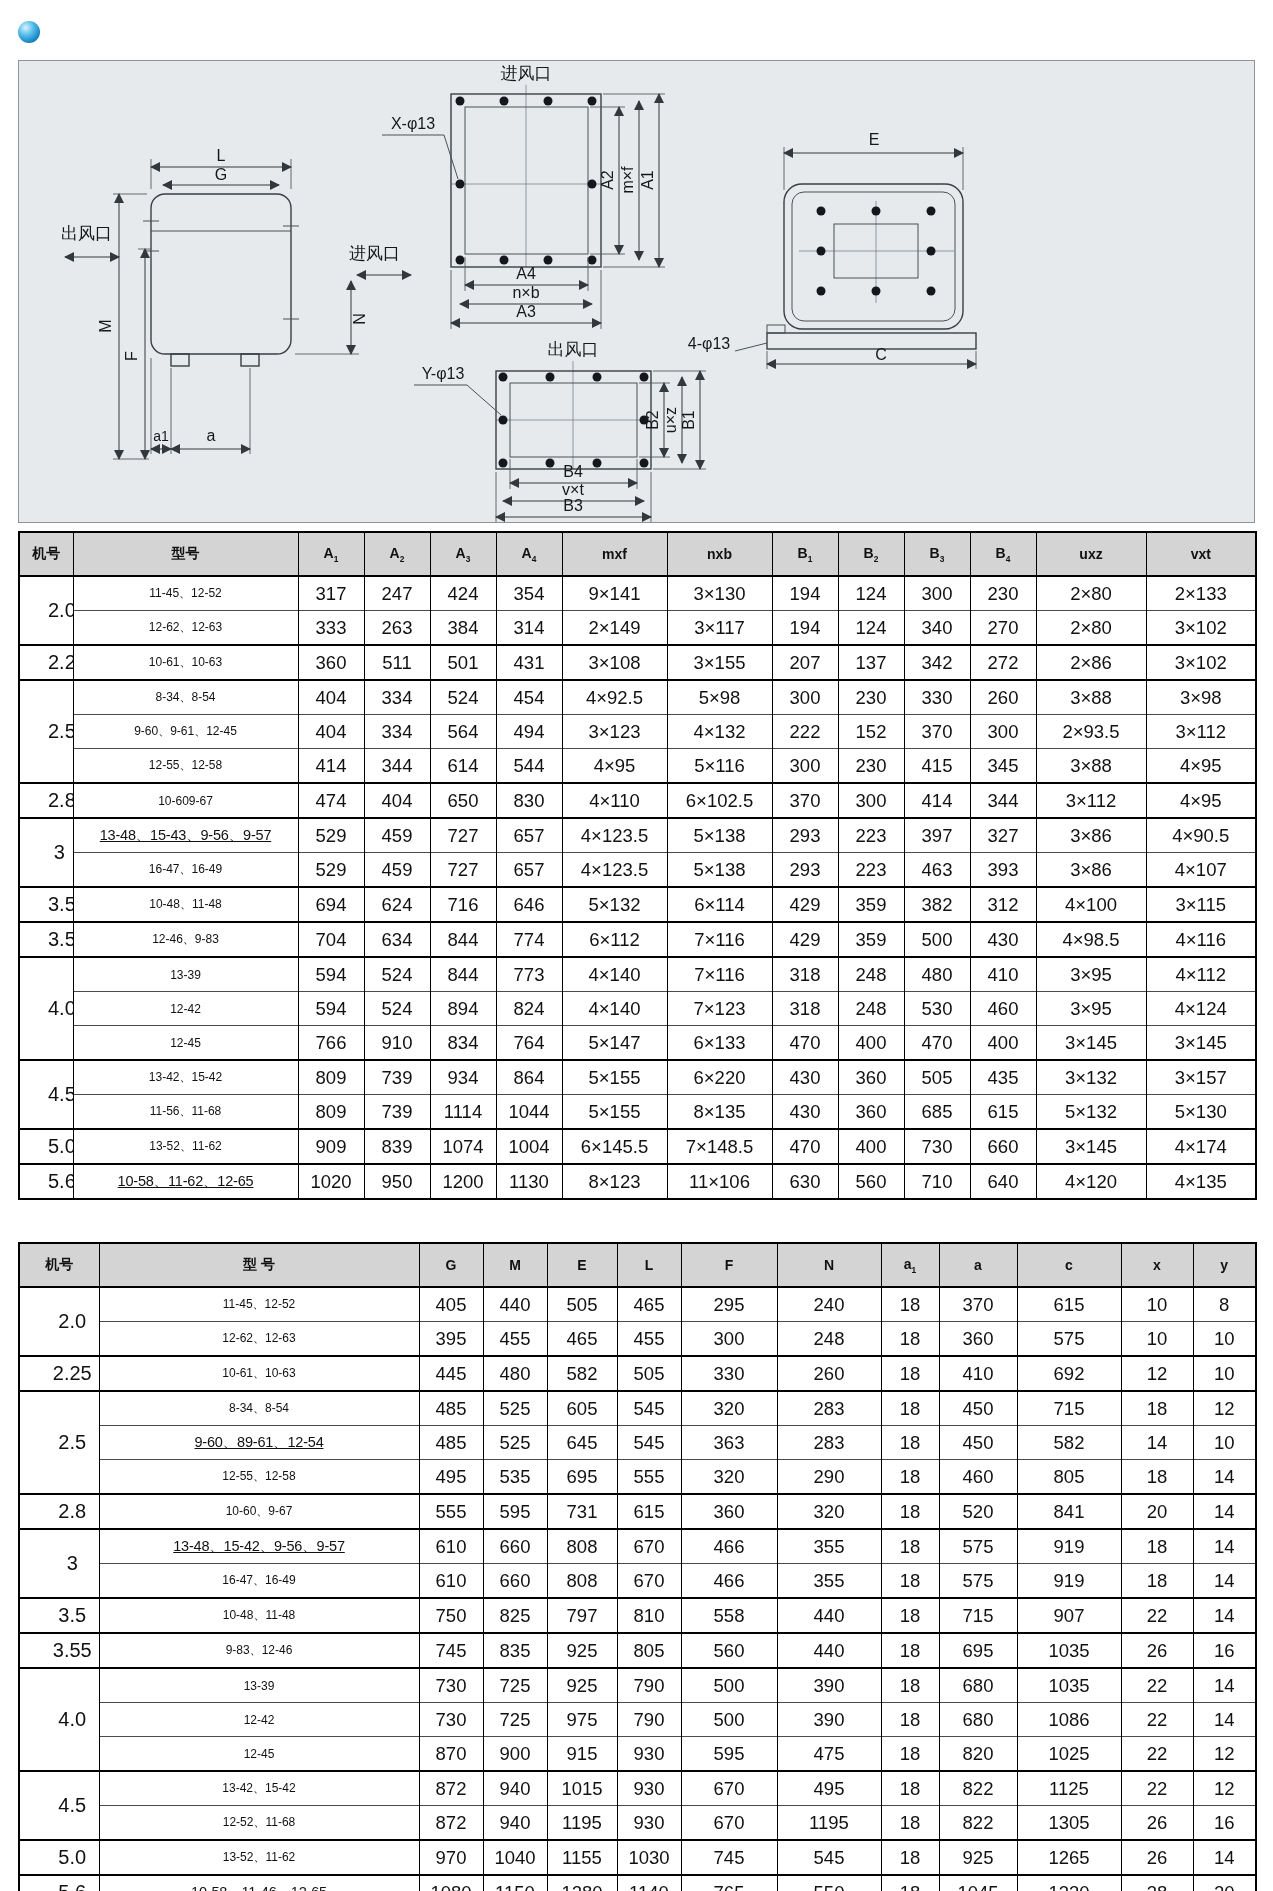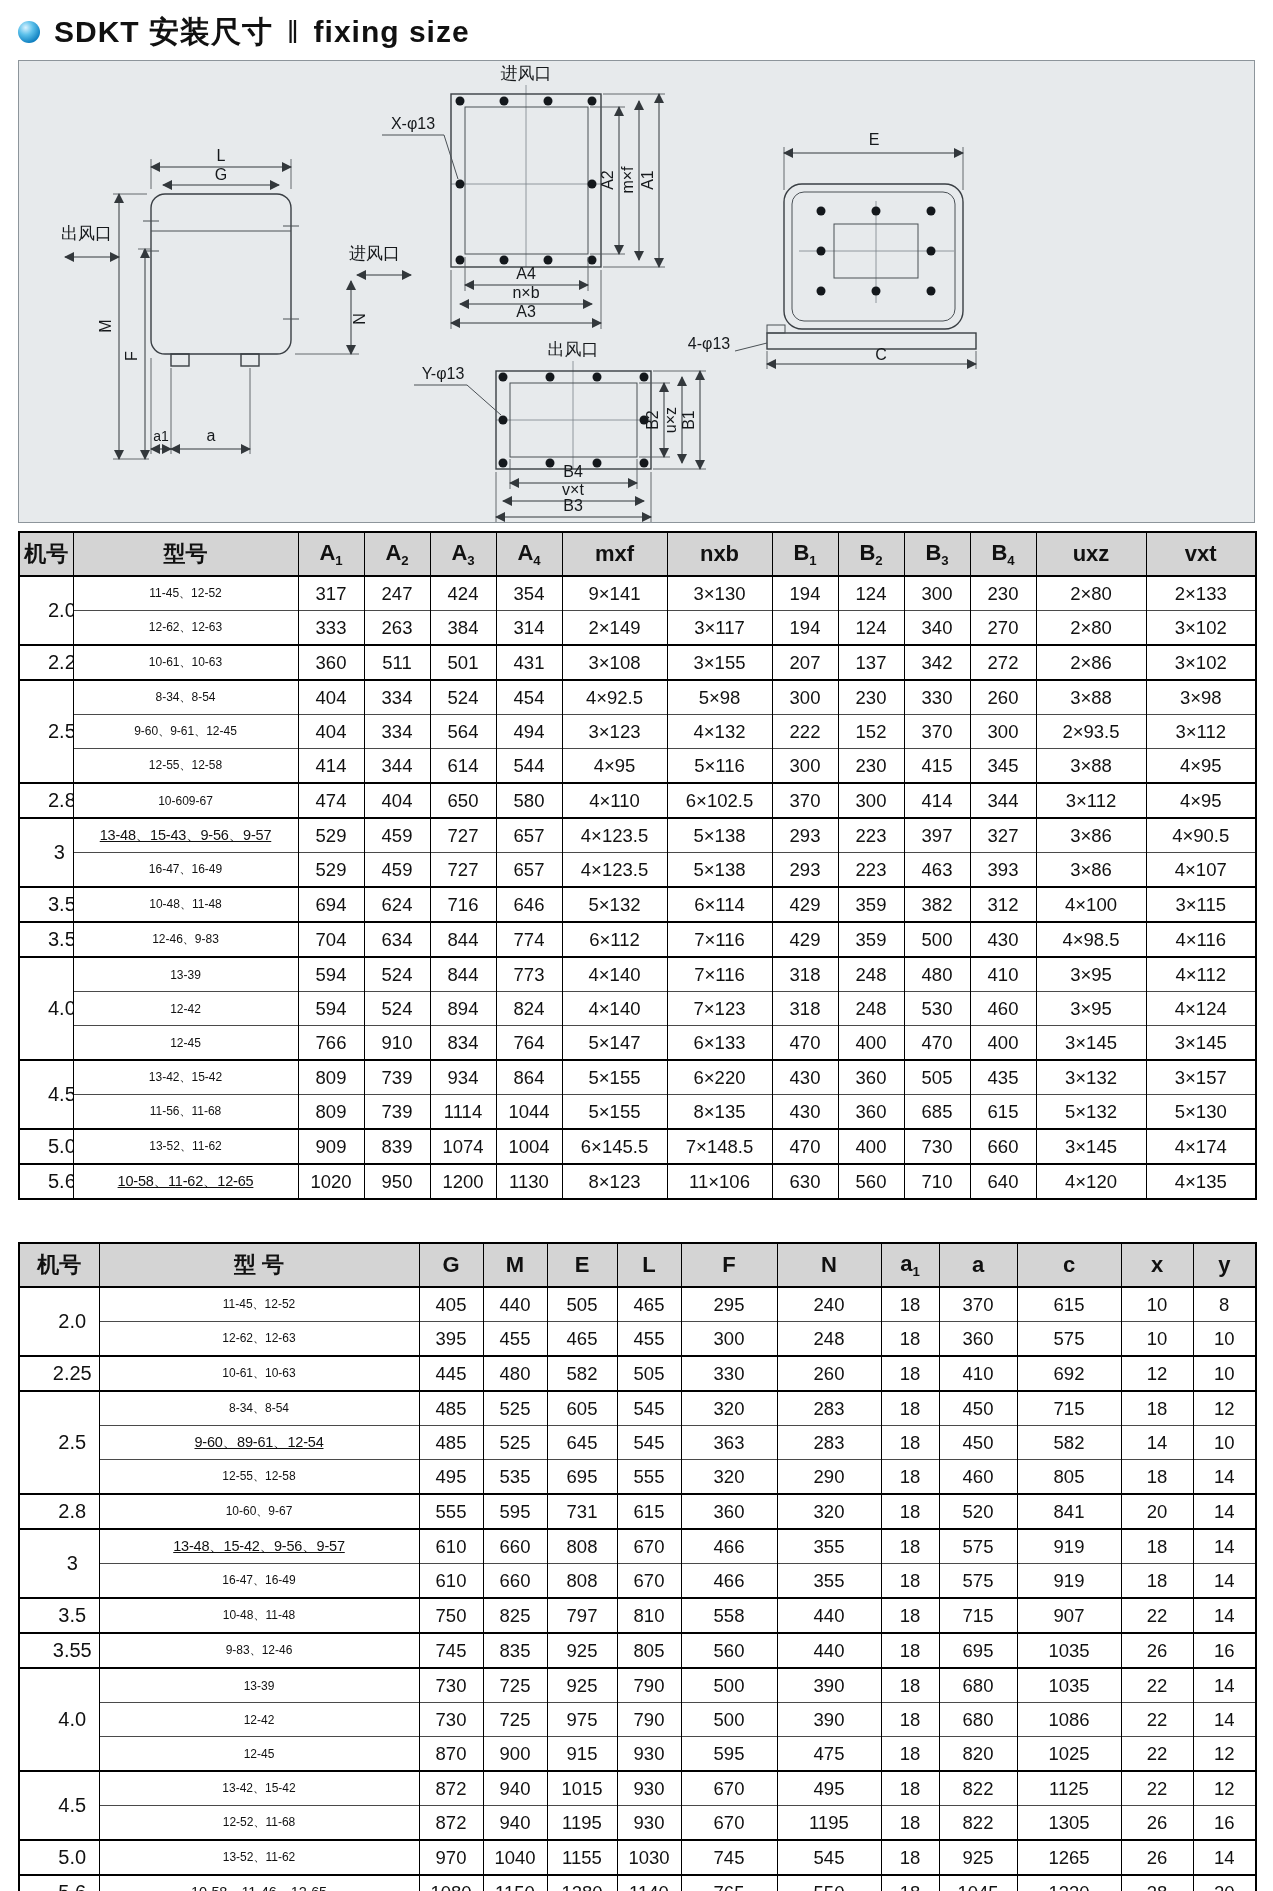--- a/index.html
+++ b/index.html
@@ -34,46 +34,41 @@
   .draw{fill:none;stroke:#3a3f44;stroke-width:1.4;}
   .thin{fill:none;stroke:#4a5055;stroke-width:1;}
   .dim{stroke:#33383c;stroke-width:1;marker-start:url(#ma);marker-end:url(#ma);}
   .ext{stroke:#565c61;stroke-width:0.9;}
   .cl{stroke:#7c838a;stroke-width:0.8;}
   .dot{fill:#14181c;}
   
   table{table-layout:fixed;width:1237px;border-collapse:collapse;border:2.6px solid #000;background:#fff;}
   #table2{margin-top:42px;}
   th{
-    background:#d4d4d4;font-weight:bold;font-size:22px;height:42px;
+    background:#d4d4d4;font-weight:bold;font-size:14px;height:42px;
     border-left:1.6px solid #000;border-right:1.6px solid #000;border-bottom:2.6px solid #000;
     padding:0 2px;
   }
   th sub{font-size:0.6em;}
   td{
     text-align:center;font-size:19px;height:33px;padding:0 2px;
     border-left:1.6px solid #000;border-right:1.6px solid #000;border-top:1.6px solid #4a4a4a;
     white-space:nowrap;overflow:hidden;
   }
   tr.group-start td{border-top:2.4px solid #000;}
   td.size-cell{font-size:20px;padding-left:28px;}
   td.model-cell{font-size:12px;}
   td.model-cell.condensed{font-size:14.5px;letter-spacing:-0.2px;text-decoration:underline;}
   td.value-cell{font-size:18.5px;}
 </style>
 </head>
 <body>
 
 <header class="page-header">
   <span class="bullet"></span>
-  <h1 class="page-title">
-    <span>SDKT 安装尺寸</span>
-    <span class="divider">‖</span>
-    <span>fixing size</span>
-  </h1>
 </header>
 
 <section class="diagram-panel">
 <svg width="1235" height="461" viewBox="0 0 1235 461">
   <defs>
     <marker id="ma" viewBox="0 0 10 10" refX="9" refY="5" markerWidth="10" markerHeight="10" markerUnits="userSpaceOnUse" orient="auto-start-reverse">
       <path d="M0,0 L10,5 L0,10 z" fill="#33383c"></path>
     </marker>
   </defs>
 
@@ -364,21 +359,21 @@
         <td class="value-cell">345</td>
         <td class="value-cell">3×88</td>
         <td class="value-cell">4×95</td>
       </tr>
       <tr class="group-start">
         <td rowspan="1" class="size-cell">2.8</td>
         <td class="model-cell">10-609-67</td>
         <td class="value-cell">474</td>
         <td class="value-cell">404</td>
         <td class="value-cell">650</td>
-        <td class="value-cell">580</td>
+        <td class="value-cell">830</td>
         <td class="value-cell">4×110</td>
         <td class="value-cell">6×102.5</td>
         <td class="value-cell">370</td>
         <td class="value-cell">300</td>
         <td class="value-cell">414</td>
         <td class="value-cell">344</td>
         <td class="value-cell">3×112</td>
         <td class="value-cell">4×95</td>
       </tr>
       <tr class="group-start">

